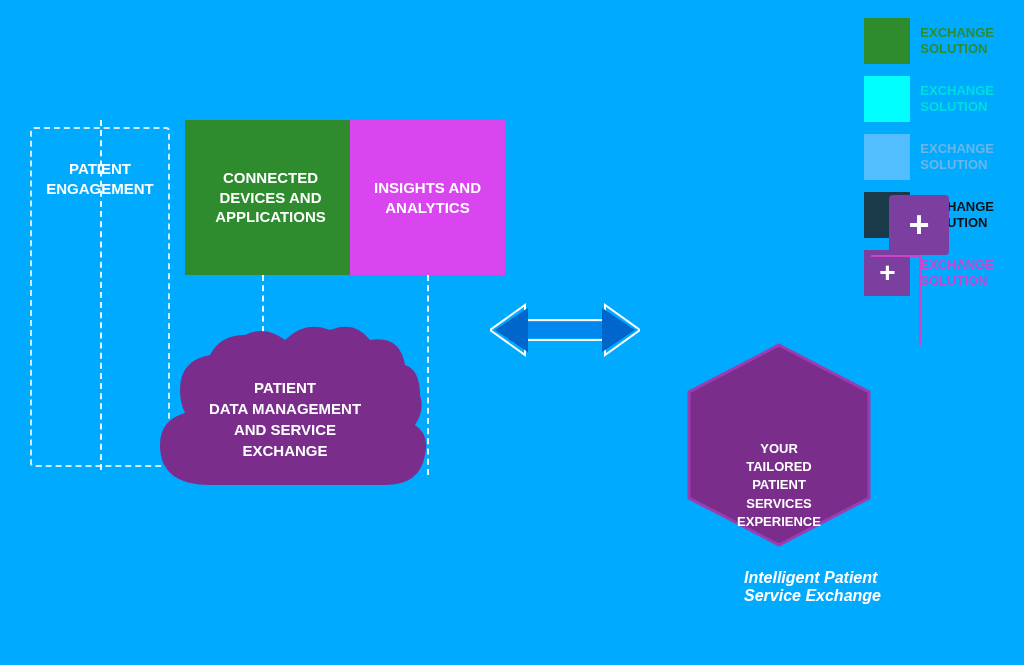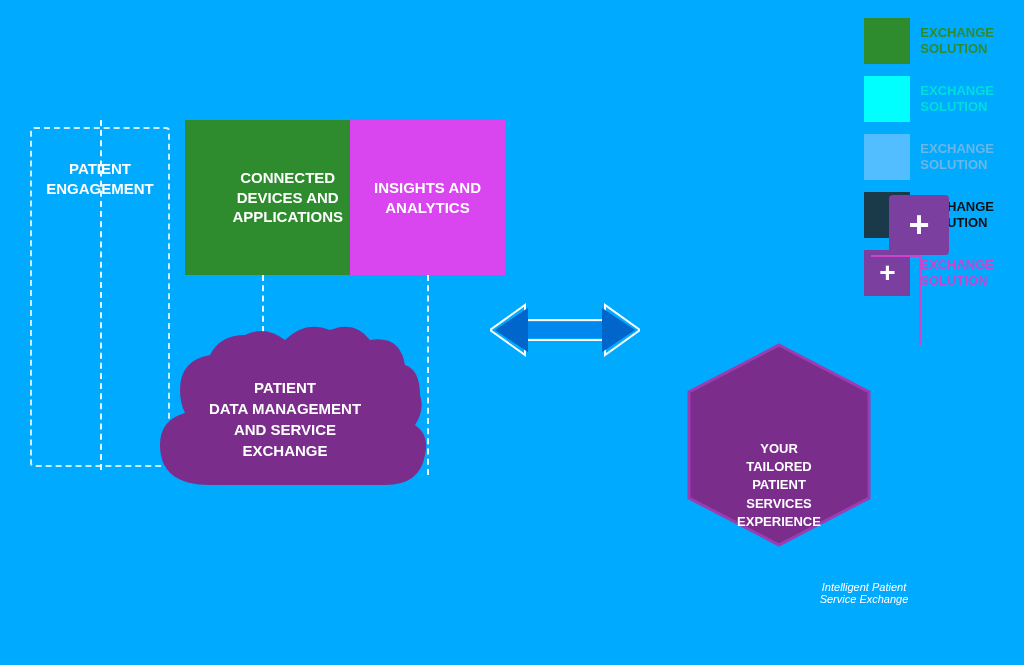--- a/index.html
+++ b/index.html
@@ -78,21 +78,21 @@
     
     .connected-devices-box {
       position: absolute;
       left: 155px;
       top: 0;
       width: 171px;
       height: 155px;
       background-color: #2E8B2E;
       display: flex;
       align-items: center;
-      justify-content: flex-end;
+      justify-content: center;
       text-align: center;
       padding: 13px;
     }
 
     .connected-devices-label {
       color: white;
       font-size: 15px;
       font-weight: 900;
       text-transform: uppercase;
       line-height: 1.3;
@@ -224,25 +224,24 @@
       color: white;
       border-radius: 4px;
     }
 
     
     .service-label {
       position: absolute;
       bottom: 5px;
       right: 20px;
       width: 240px;
-      text-align: center;
-      color: white;
-      font-size: 11px;
+      color: white;
+      font-size: 16px;
       font-style: italic;
-      font-weight: 400;
+      font-weight: 700;
     }
 
     
     .double-arrow {
       position: absolute;
       top: 295px;
       left: 490px;
       width: 150px;
       height: 70px;
     }

